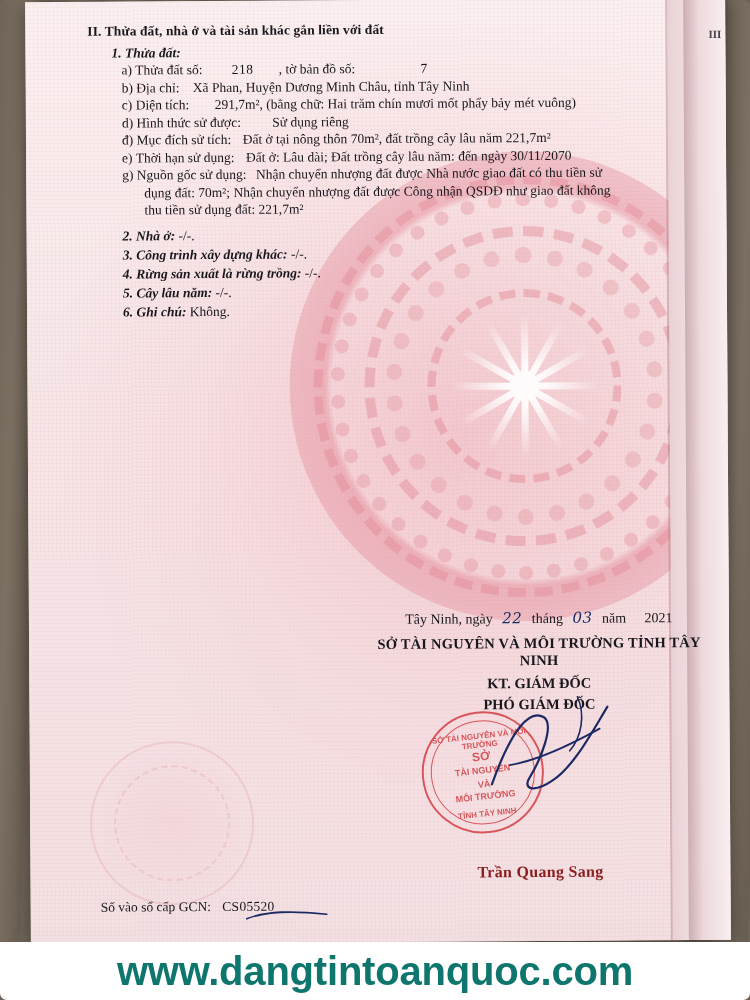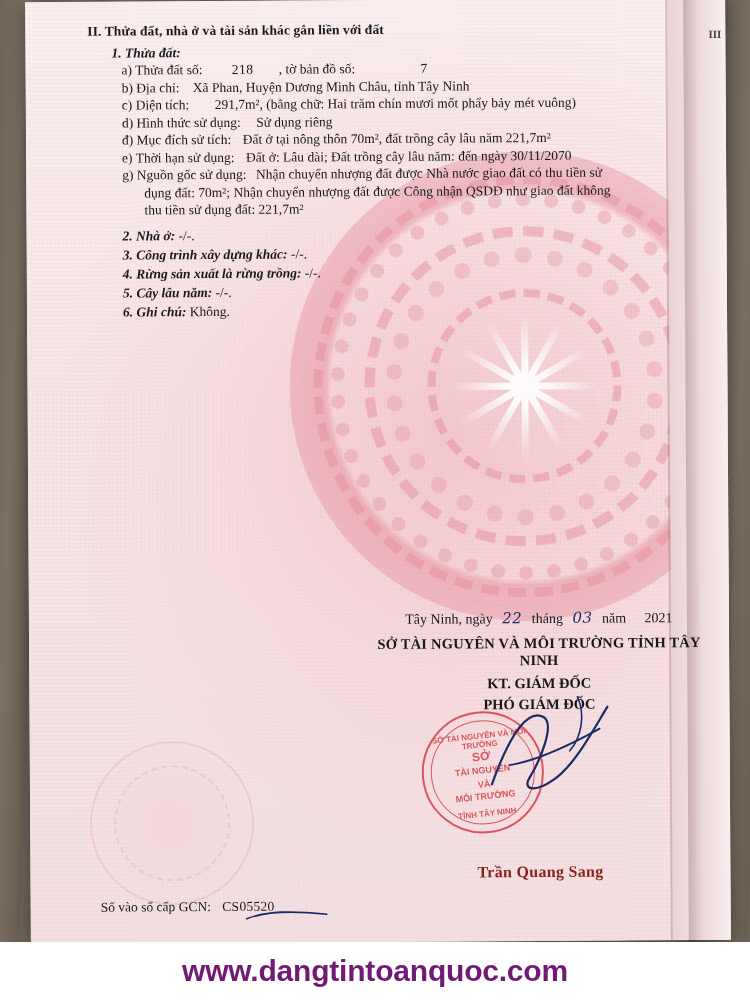--- a/index.html
+++ b/index.html
@@ -7,20 +7,21 @@
     padding: 0;
     background: #6d6257;
   }
   #page {
     position: relative;
     width: 750px;
     height: 1000px;
     overflow: hidden;
     font-family: "Liberation Serif", serif;
     background: #7a6e60;
+    border-radius: 7px;
   }
 
   
   .backdrop {
     position: absolute;
     inset: 0;
     background:
       repeating-linear-gradient(92deg, #6f6458 0px, #7c7062 26px, #6a5f53 52px),
       #6f6458;
   }
@@ -310,22 +311,22 @@
     width: 750px;
     height: 58px;
     display: flex;
     align-items: center;
     justify-content: center;
     background: #ffffff;
   }
   .urlbar span {
     font-family: "Liberation Sans", sans-serif;
     font-weight: bold;
-    font-size: 30px;
-    color: #701a75;
+    font-size: 40px;
+    color: #0f766e;
     letter-spacing: -0.2px;
   }
 </style>
 </head>
 <body>
 
 <div id="page">
   <div class="backdrop"></div>
 
   <div class="paper">
@@ -381,22 +382,22 @@
           <span class="lbl">b) Địa chỉ:</span>
           <span class="val" style="margin-left:10px">Xã Phan, Huyện Dương Minh Châu, tỉnh Tây Ninh</span>
         </div>
 
         <div class="row">
           <span class="lbl">c) Diện tích:</span>
           <span class="val" style="margin-left:22px">291,7m², (bằng chữ: Hai trăm chín mươi mốt phẩy bảy mét vuông)</span>
         </div>
 
         <div class="row">
-          <span class="lbl">d) Hình thức sử dụng:</span>
-          <span class="val" style="margin-left:12px">Sử dụng riêng</span>
+          <span class="lbl">d) Hình thức sử được:</span>
+          <span class="val" style="margin-left:28px">Sử dụng riêng</span>
         </div>
 
         <div class="row">
           <span class="lbl">đ) Mục đích sử tích:</span>
           <span class="val" style="margin-left:8px">Đất ở tại nông thôn 70m², đất trồng cây lâu năm 221,7m²</span>
         </div>
 
         <div class="row">
           <span class="lbl">e) Thời hạn sử dụng:</span>
           <span class="val" style="margin-left:8px">Đất ở: Lâu dài; Đất trồng cây lâu năm: đến ngày 30/11/2070</span>

